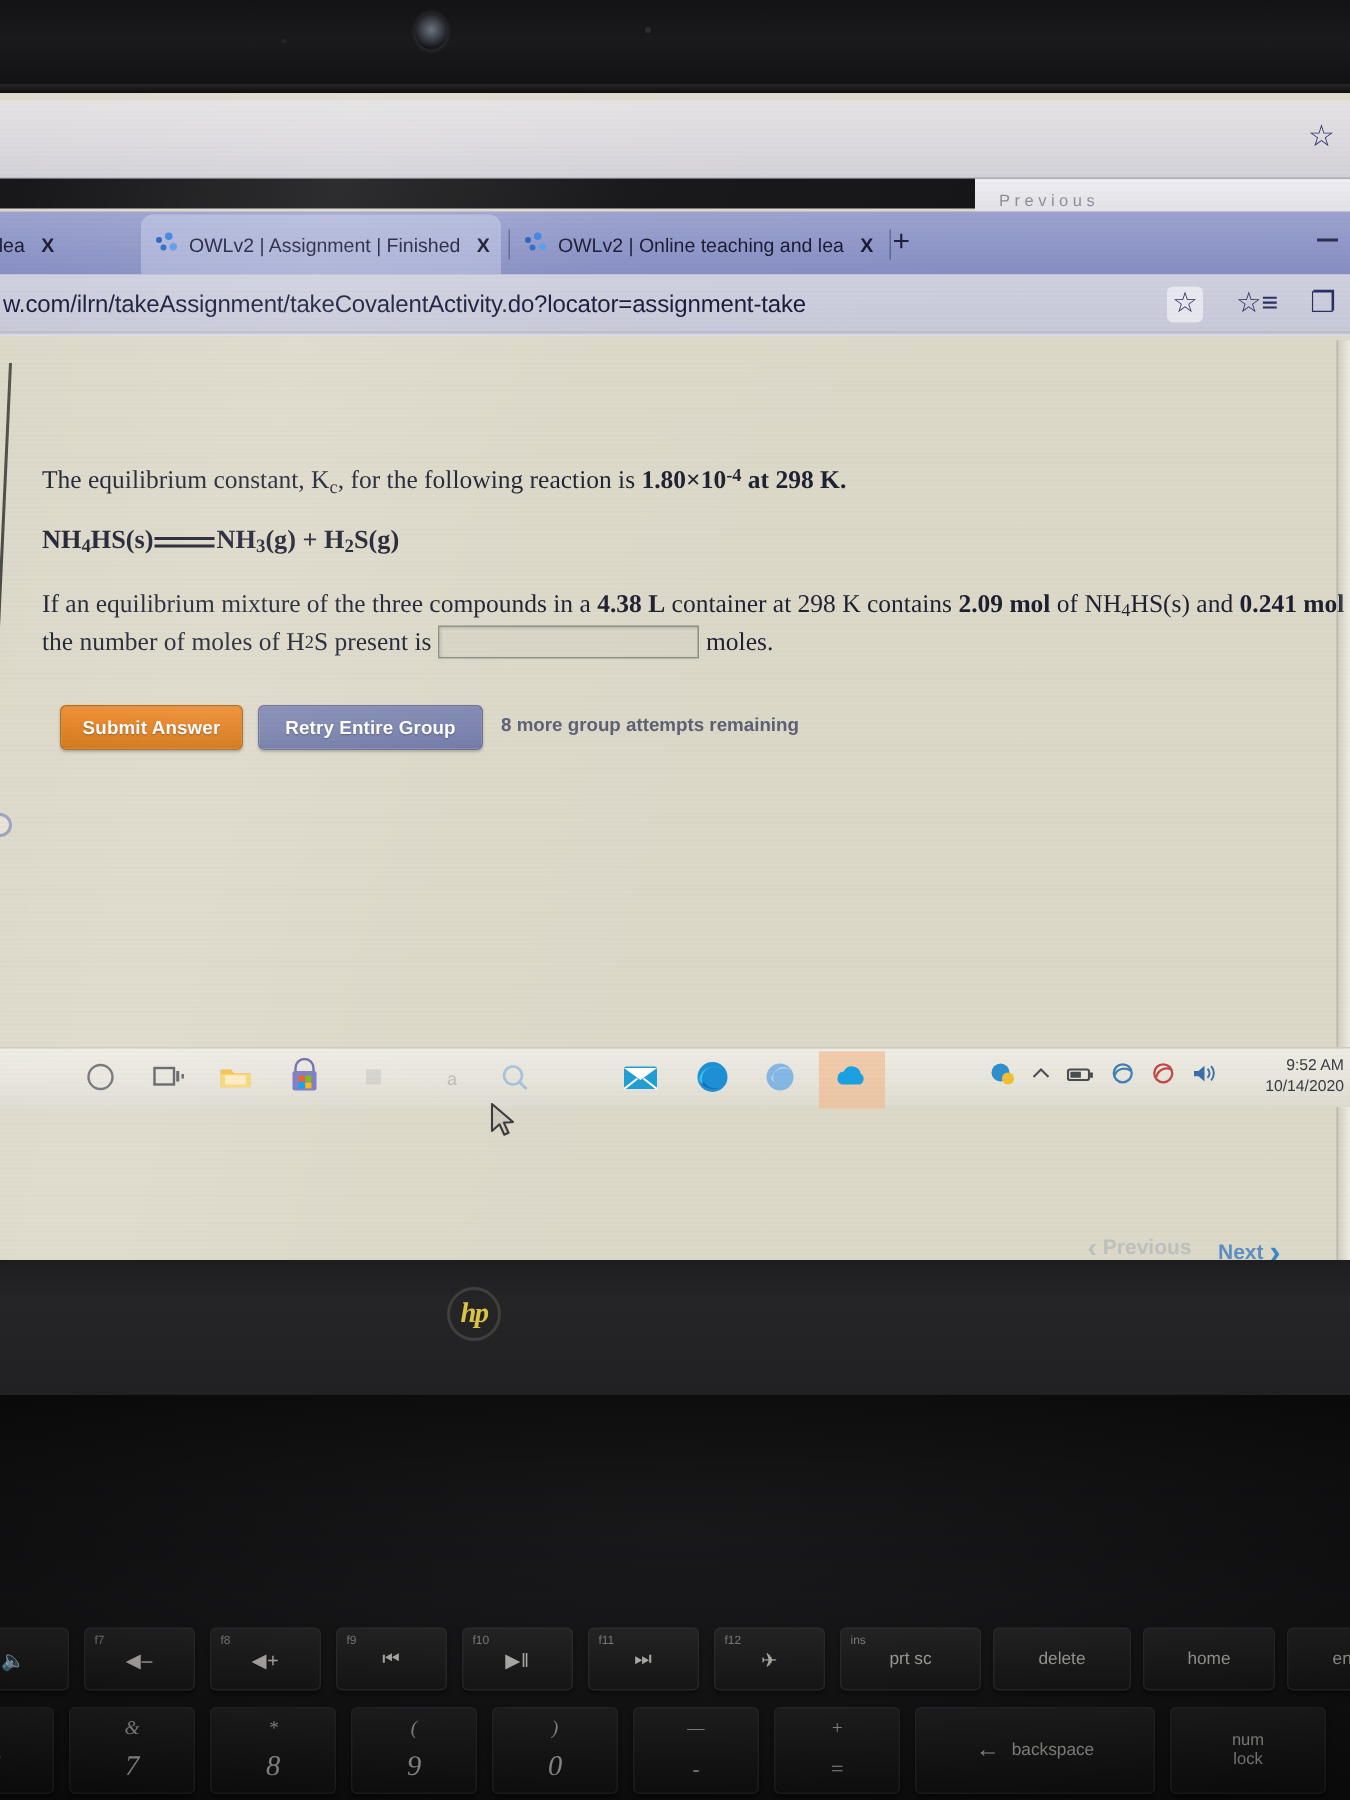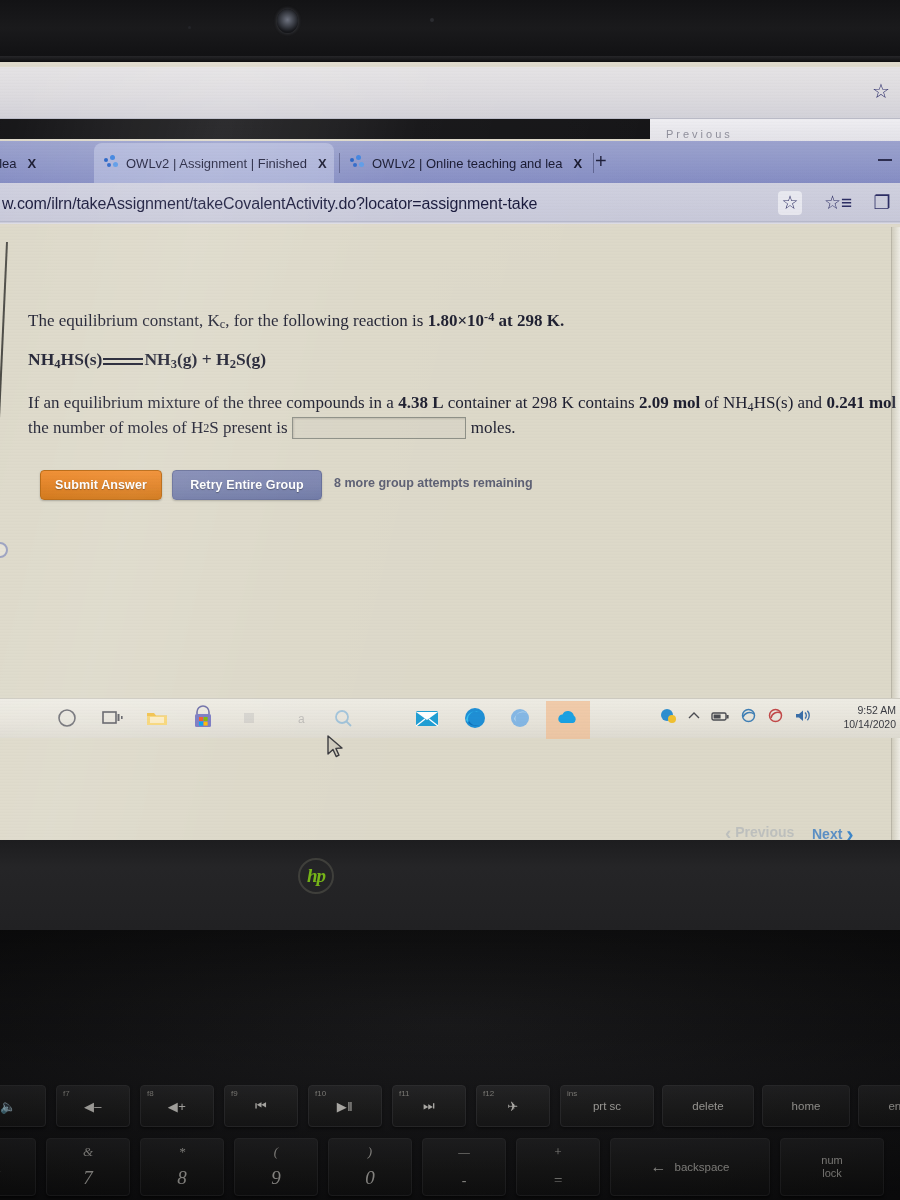--- a/index.html
+++ b/index.html
@@ -266,21 +266,21 @@
 
   
   .bezel-bottom {
     position: absolute; left: 0; top: 840px; width: 900px; height: 90px;
     background: linear-gradient(180deg,#1d1d1f 0%,#252527 30%,#212123 100%);
   }
   .hp-logo {
     position: absolute; left: 298px; top: 858px; width: 36px; height: 36px;
     border-radius: 50%;
     border: 2px solid #44443f;
-    color: #84cc16;
+    color: #fde047;
     font-family: "Liberation Serif", serif;
     font-style: italic; font-weight: bold; font-size: 19px;
     display:flex; align-items:center; justify-content:center;
     letter-spacing: -1px;
     opacity:.85;
   }
 
   
   .deck {
     position: absolute; left: 0; top: 930px; width: 900px; height: 270px;

